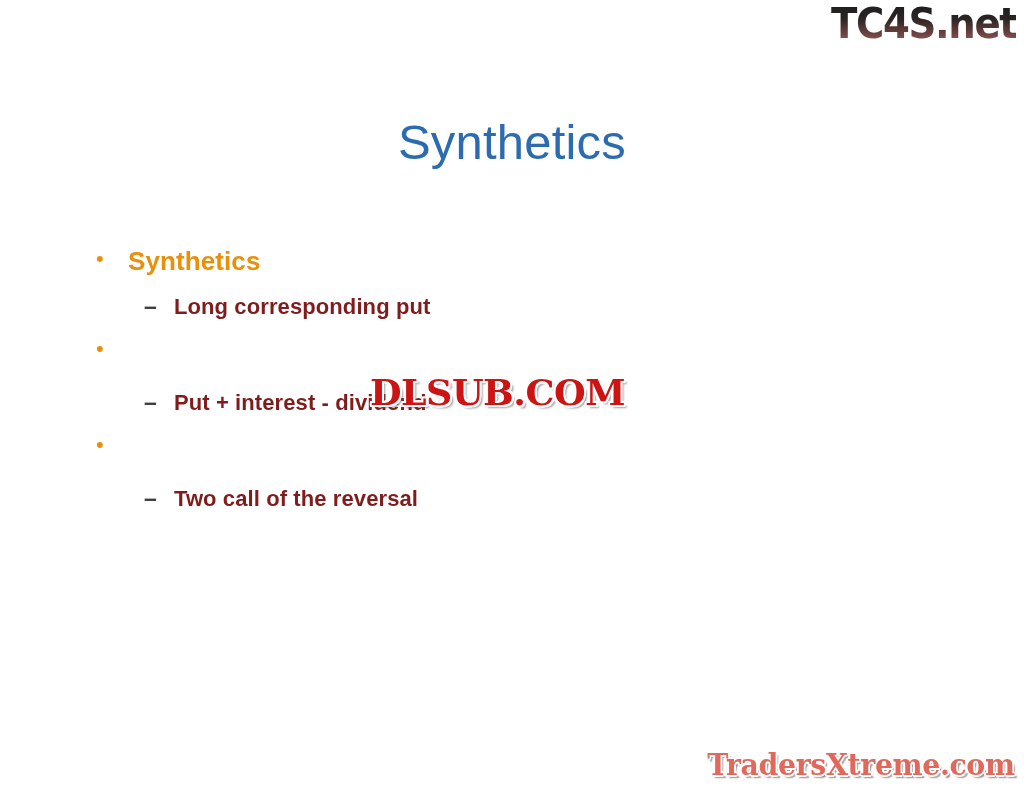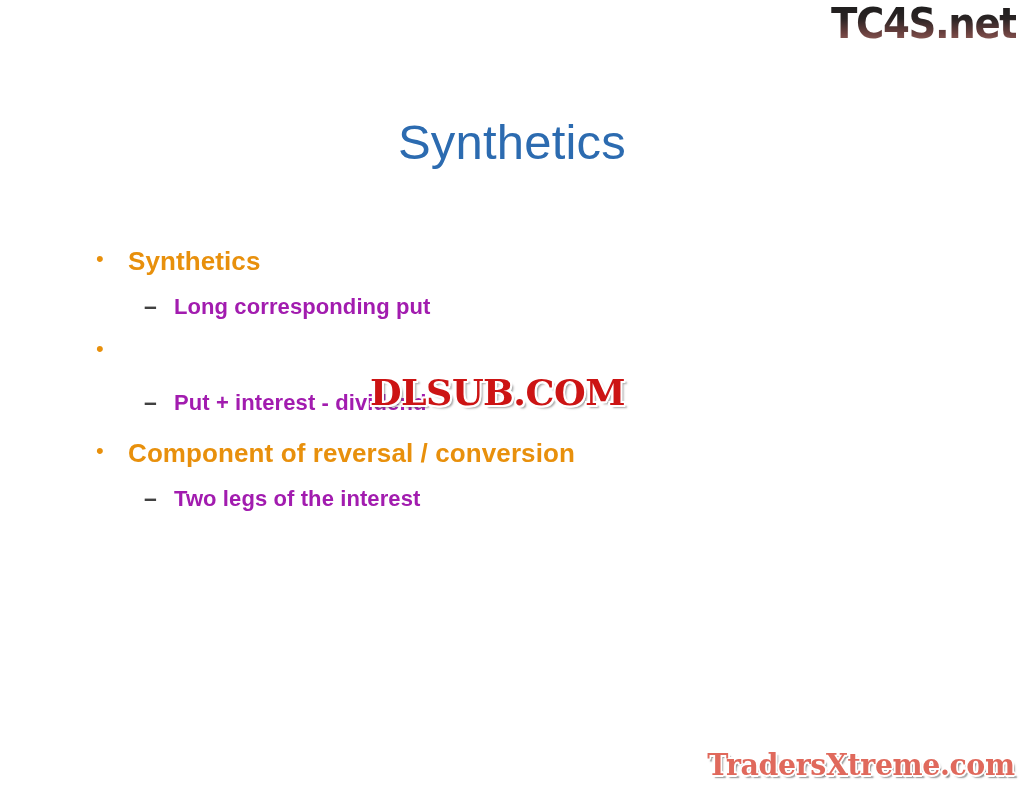--- a/index.html
+++ b/index.html
@@ -69,21 +69,21 @@
   .l1-text {
     font-size: 26px;
     font-weight: 700;
     color: #E8900C;
     white-space: nowrap;
     letter-spacing: 0.1px;
   }
   .l2-text {
     font-size: 22px;
     font-weight: 700;
-    color: #a21caf;
+    color: #7f1d1d;
     white-space: nowrap;
     letter-spacing: 0.1px;
   }
 
   
   #wm-tc4s {
     position: absolute;
     right: 8px;
     top: 2px;
     font-size: 42px;
@@ -170,26 +170,25 @@
       <span class="marker-dot">•</span>
     </div>
 
     <div class="bullet-row level2">
       <span class="marker-dash">–</span>
       <span class="l2-text">Put + interest - dividend</span>
     </div>
 
     <div class="bullet-row level1">
       <span class="marker-dot">•</span>
-      <span class="l1-text">Component of reversal / conversion</span>
     </div>
 
     <div class="bullet-row level2">
       <span class="marker-dash">–</span>
-      <span class="l2-text">Two legs of the interest</span>
+      <span class="l2-text">Two call of the reversal</span>
     </div>
 
   </div>
 
   <div id="wm-tc4s">TC4S.net</div>
 
   <div id="wm-dlsub">DLSUB.COM</div>
 
   <div id="wm-traders">TradersXtreme.com</div>
 

